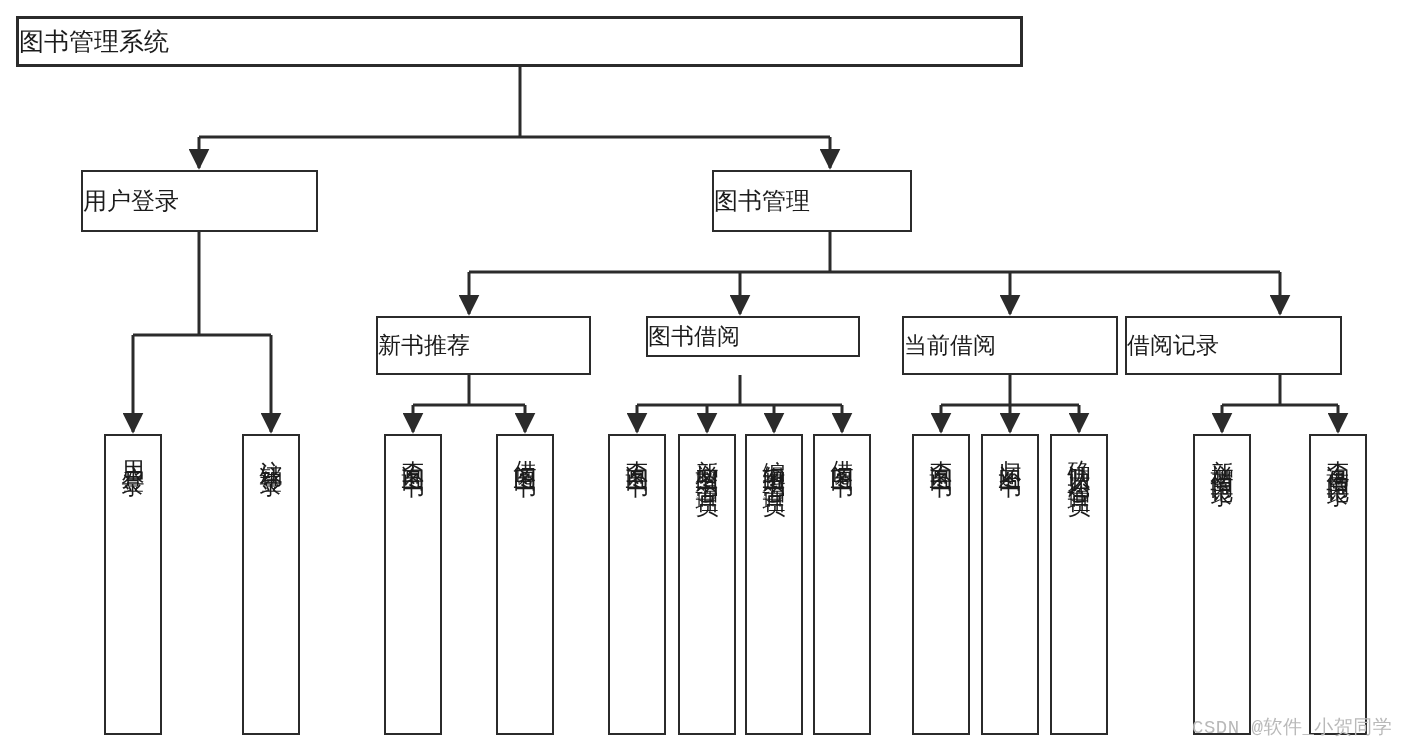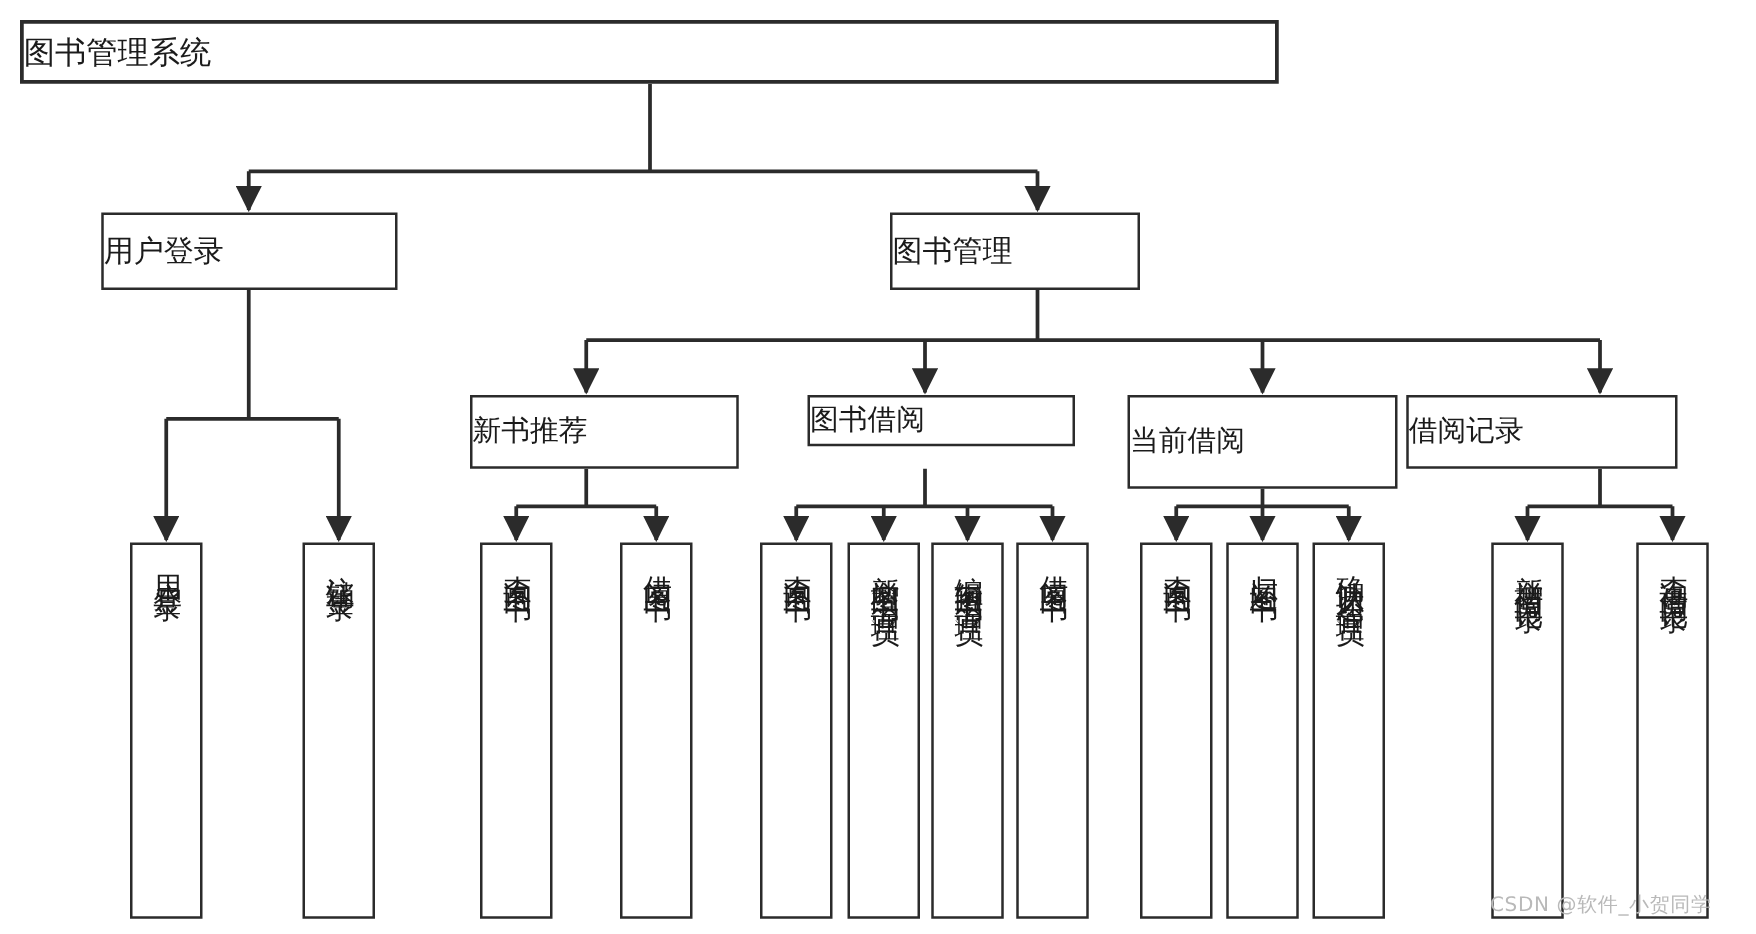--- a/index.html
+++ b/index.html
@@ -54,24 +54,25 @@
   .vtext {
     writing-mode: vertical-rl;
     text-orientation: upright;
     letter-spacing: 5px;
     line-height: 1;
     white-space: nowrap;
     display: block;
   }
   .watermark {
     position: absolute;
-    font-size: 16px;
+    font-size: 19px;
     color: #b9b9b9;
     white-space: nowrap;
     letter-spacing: 0.5px;
+    font-family: Liberation Mono, monospace;
   }
 </style>
 </head>
 <body>
 
 <div id="canvas">
 
   <svg id="wires" viewBox="0 0 1405 747" xmlns="http://www.w3.org/2000/svg">
     <defs>
       <marker id="arw" viewBox="0 0 10 10" refX="9.2" refY="5" markerWidth="7" markerHeight="7" orient="auto-start-reverse">
@@ -132,21 +133,21 @@
   <div class="node lvl2" style="left:712px; top:170px; width:200px; height:62px;">
     <span>图书管理</span>
   </div>
 
   <div class="node lvl3" style="left:376px; top:316px; width:215px; height:59px;">
     <span>新书推荐</span>
   </div>
   <div class="node lvl3" style="left:646px; top:316px; width:214px; height:41px;">
     <span>图书借阅</span>
   </div>
-  <div class="node lvl3" style="left:902px; top:316px; width:216px; height:75px;">
+  <div class="node lvl3" style="left:902px; top:316px; width:216px; height:59px;">
     <span>当前借阅</span>
   </div>
   <div class="node lvl3" style="left:1125px; top:316px; width:217px; height:59px;">
     <span>借阅记录</span>
   </div>
 
   <div class="node leaf" style="left:104px; top:434px; width:58px; height:301px;">
     <span class="vtext">用户登录</span>
   </div>
   <div class="node leaf" style="left:242px; top:434px; width:58px; height:301px;">

